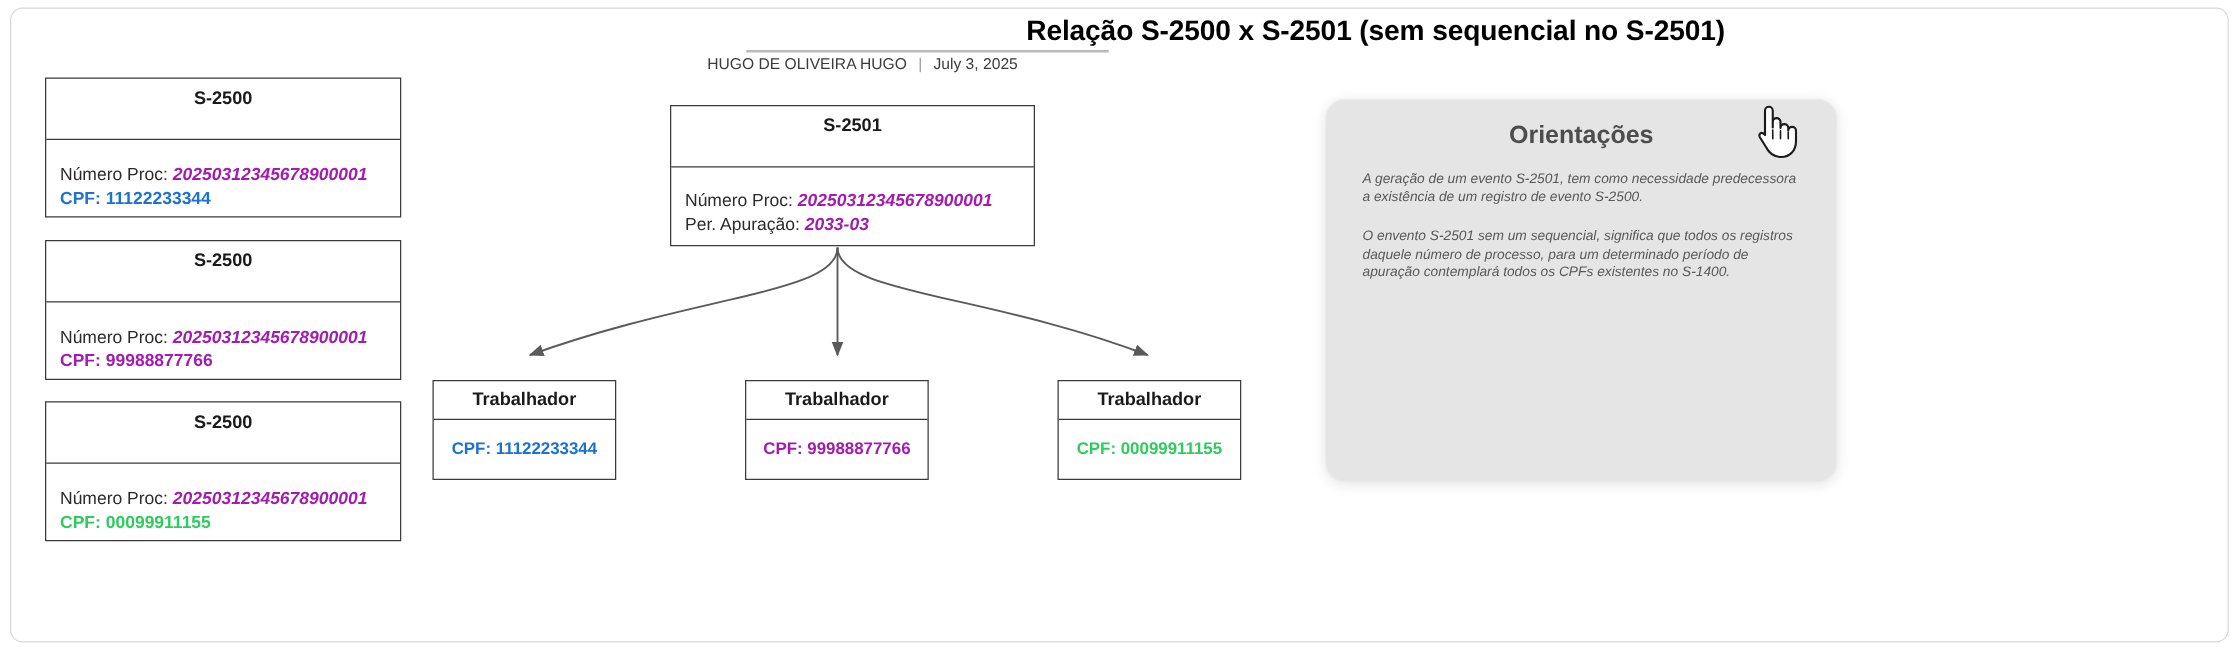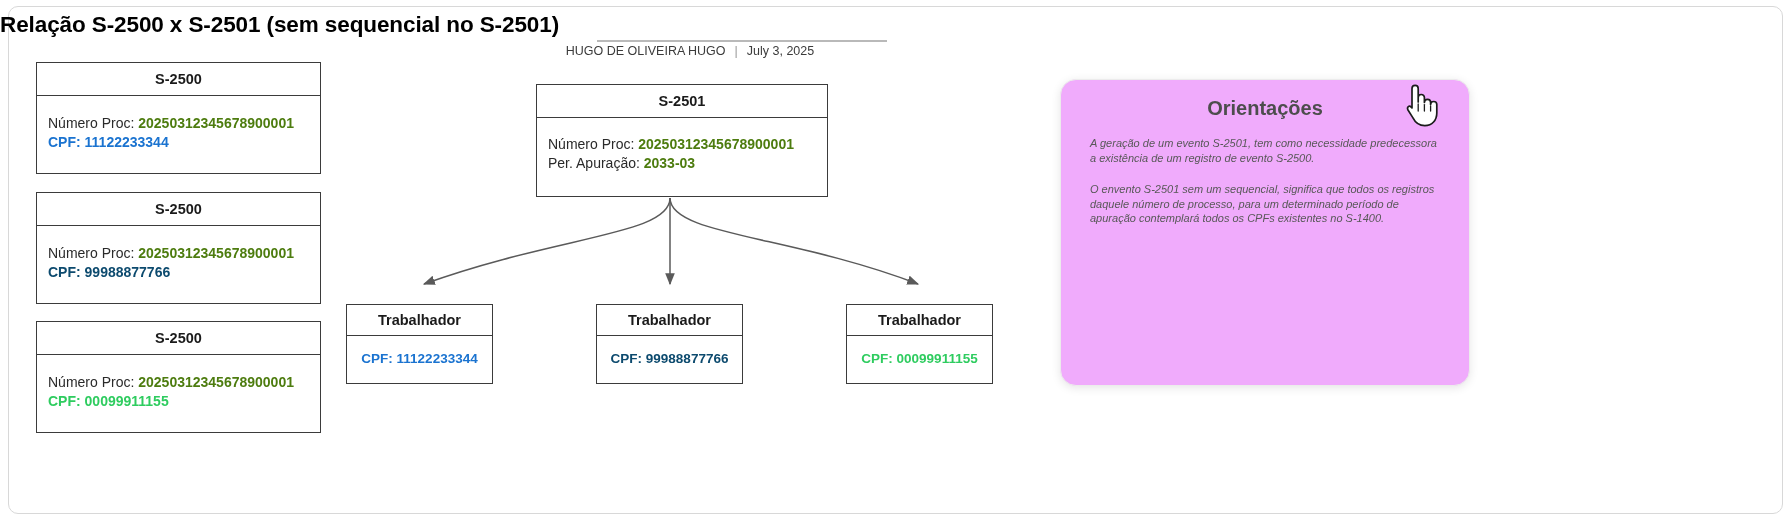--- a/index.html
+++ b/index.html
@@ -23,21 +23,21 @@
     border: 1.5px solid #d8d8d8;
     border-radius: 10px;
     background: #fff;
   }
 
   
   .title {
     position: absolute;
     left: 0; top: 12px;
     width: 1380px;
-    text-align: left;
+    text-align: right;
     font-size: 22.5px;
     font-weight: bold;
     color: #000;
     letter-spacing: -0.1px;
   }
   .byline {
     position: absolute;
     left: 0; top: 44px;
     width: 1380px;
     text-align: center;
@@ -64,33 +64,33 @@
     background: #fff;
     border: 1.6px solid #3b3b3b;
   }
   .node-head {
     border-bottom: 1.6px solid #3b3b3b;
     text-align: center;
     font-weight: bold;
     font-size: 14.5px;
     color: #1a1a1a;
     line-height: 1;
-    padding: 9px 4px 8px 4px;
+    padding: 9px 4px 24px 4px;
   }
   .node-body {
     padding: 10px 11px 10px 11px;
     font-size: 14px;
     color: #2a2a2a;
     line-height: 1.36;
   }
   .node-body .row { white-space: nowrap; }
-  .node-body b { font-weight: bold; color: #4d7c0f; }
+  .node-body b { font-weight: bold; color: #a21caf; font-style: italic; }
   .cpf { font-weight: bold; }
   .cpf-blue  { color: #1a73d0; }
-  .cpf-red   { color: #0c4a6e; }
+  .cpf-red   { color: #a21caf; }
   .cpf-green { color: #2ecc5f; }
 
   
   #s2500-0 { left: 36px;  top: 62px;  width: 285px; height: 112px; }
   #s2500-1 { left: 36px;  top: 192px; width: 285px; height: 112px; }
   #s2500-2 { left: 36px;  top: 321px; width: 285px; height: 112px; }
   #s2500-0 .node-body, #s2500-1 .node-body, #s2500-2 .node-body { padding-top: 18px; }
 
   
   #s2501 { left: 536px; top: 84px; width: 292px; height: 113px; }
@@ -114,21 +114,21 @@
     left: 0; top: 0;
     width: 1050px; height: 523px;
     pointer-events: none;
   }
 
   
   #orient {
     position: absolute;
     left: 1060px; top: 79px;
     width: 410px; height: 307px;
-    background: #f0abfc;
+    background: #e5e5e5;
     border: 1px solid #ececec;
     border-radius: 16px;
     box-shadow: 0 2px 10px rgba(0,0,0,0.10);
   }
   #orient .o-title {
     text-align: center;
     font-size: 20px;
     font-weight: bold;
     color: #4d4d4d;
     padding-top: 17px;

